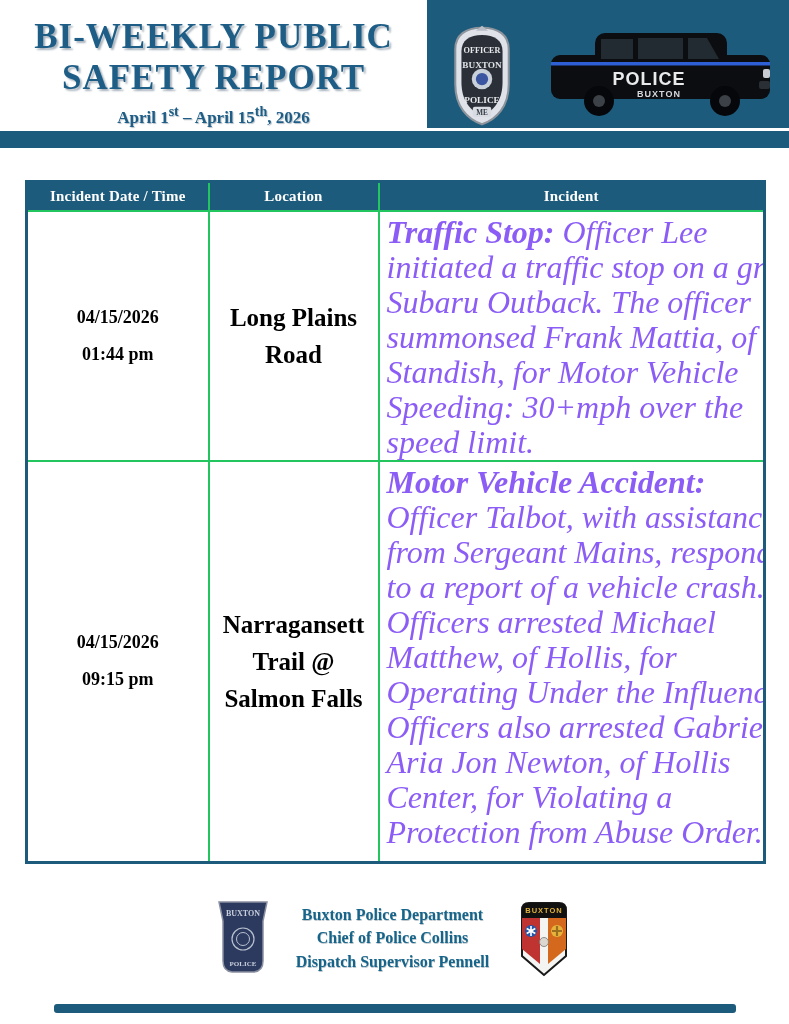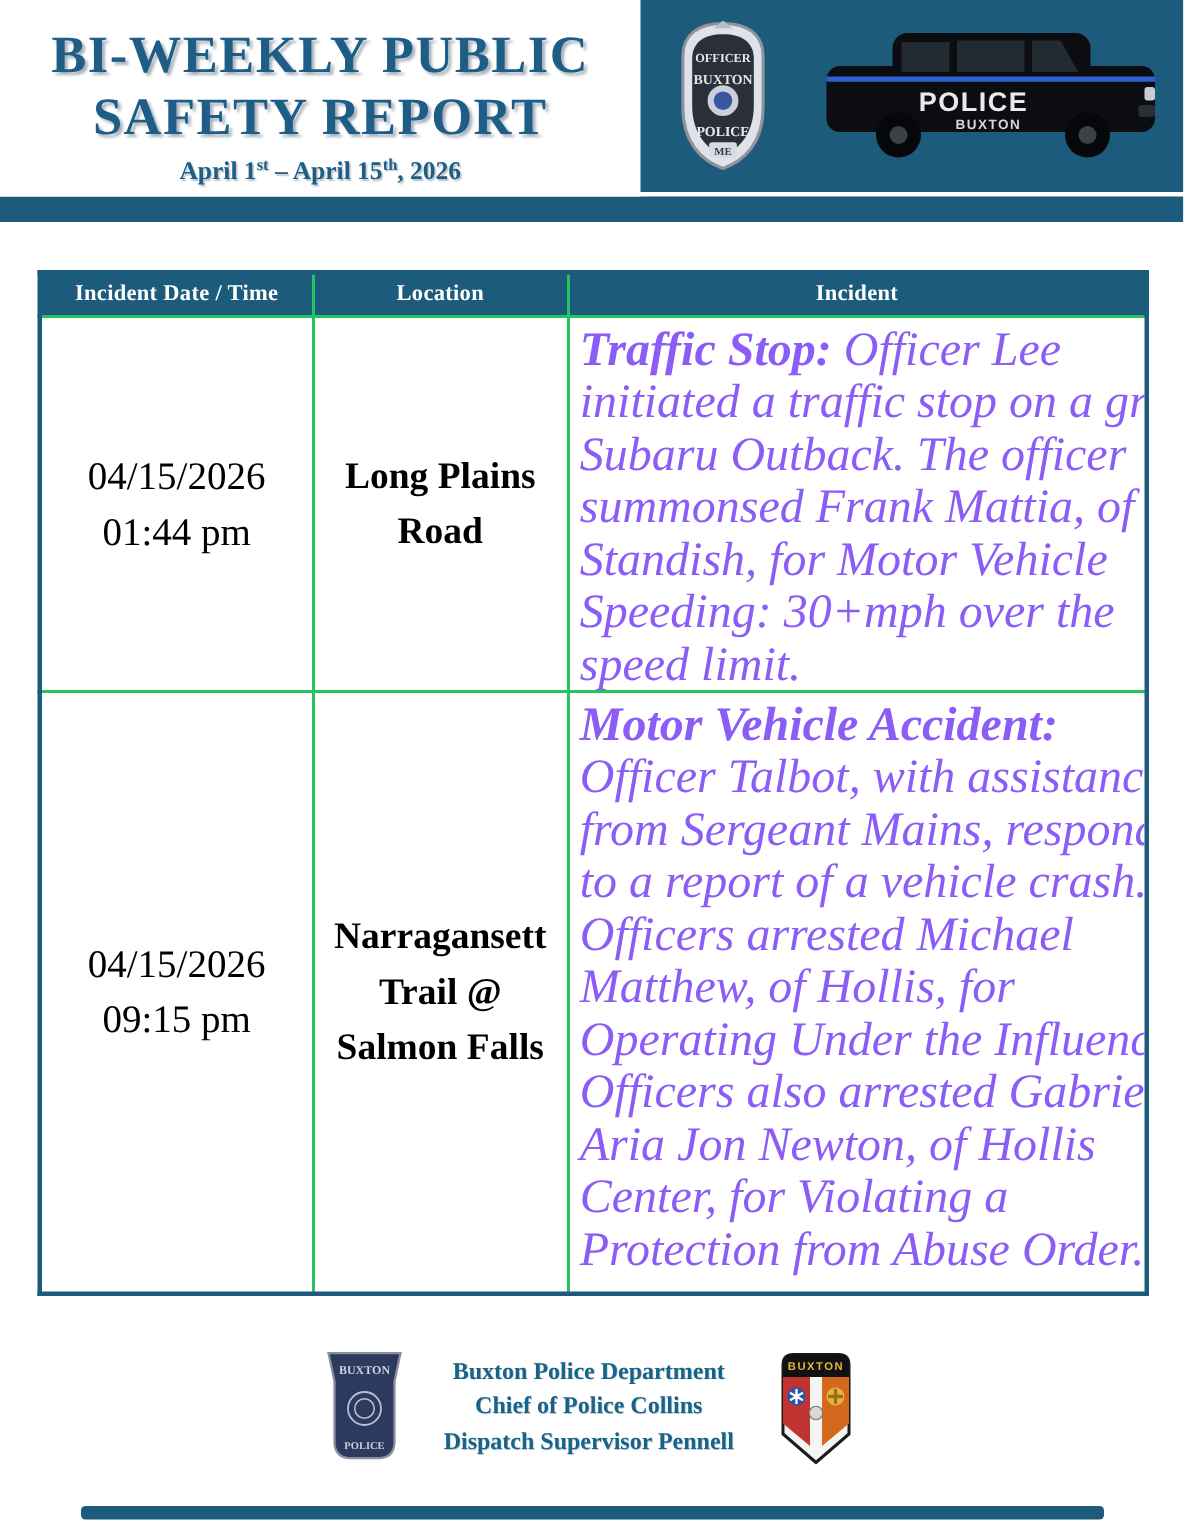--- a/index.html
+++ b/index.html
@@ -15,56 +15,56 @@
 
   
   .header { position: relative; width: 789px; height: 148px; border-radius: 14px; }
   .header-band {
     position: absolute; left: 0; right: 0; top: 131px; bottom: 0;
     background: #1d5b7c;
   }
   .header-brand-panel {
     position: absolute; left: 427px; top: 0; right: 0; height: 128px;
     background: #1d5b7c;
-    display: flex; align-items: center; gap: 18px; padding-left: 18px;
+    display: flex; align-items: flex-end; gap: 18px; padding-left: 18px;
   }
   .header-left {
     position: absolute; left: 0; top: 0; width: 427px; height: 131px;
     background: #ffffff; text-align: center; padding-top: 16px;
   }
   .title-line {
     font-size: 35px; font-weight: 700; letter-spacing: 1px;
     color: #1d5d86; line-height: 41px;
     text-shadow: 2px 2px 2px #a8b2bc;
   }
   .date-range {
     margin-top: 6px; font-size: 17px; font-weight: 700; color: #1d5d86;
     text-shadow: 1px 1px 1px #b8c0c8;
   }
-  .date-range sup { vertical-align: super; font-size: 11px; }
+  .date-range sup { vertical-align: super; font-size: 14px; }
 
   
   .table-wrap { margin: 32px 0 0 25px; }
   table.incident-table {
     border-collapse: collapse; table-layout: fixed; width: 738px;
     border: 3px solid #1d5b7c;
   }
   .incident-table th, .incident-table td { border: 2px solid #22c55e; }
   .incident-table th {
     background: #1d5b7c; color: #ffffff; font-weight: 700;
     font-size: 15px; height: 29px; letter-spacing: 0.2px;
   }
   col.c-date { width: 182px; }
   col.c-loc  { width: 170px; }
   col.c-inc  { width: 386px; }
   tr.row-1 { height: 247px; }
   tr.row-2 { height: 402px; }
   td.cell-date {
     text-align: center; vertical-align: middle;
-    font-size: 26px; font-weight: 400; color: #000; line-height: 37px;
+    font-size: 18px; font-weight: 700; color: #000; line-height: 37px;
   }
   td.cell-loc {
     text-align: center; vertical-align: middle; white-space: pre-line;
     font-size: 25px; font-weight: 700; color: #000; line-height: 37px;
   }
   td.cell-inc {
     vertical-align: top; padding: 3px 4px 0 7px;
     font-size: 32px; color: #8b5cf6; line-height: 35px;
     white-space: pre; overflow: hidden; font-style: italic;
   }

